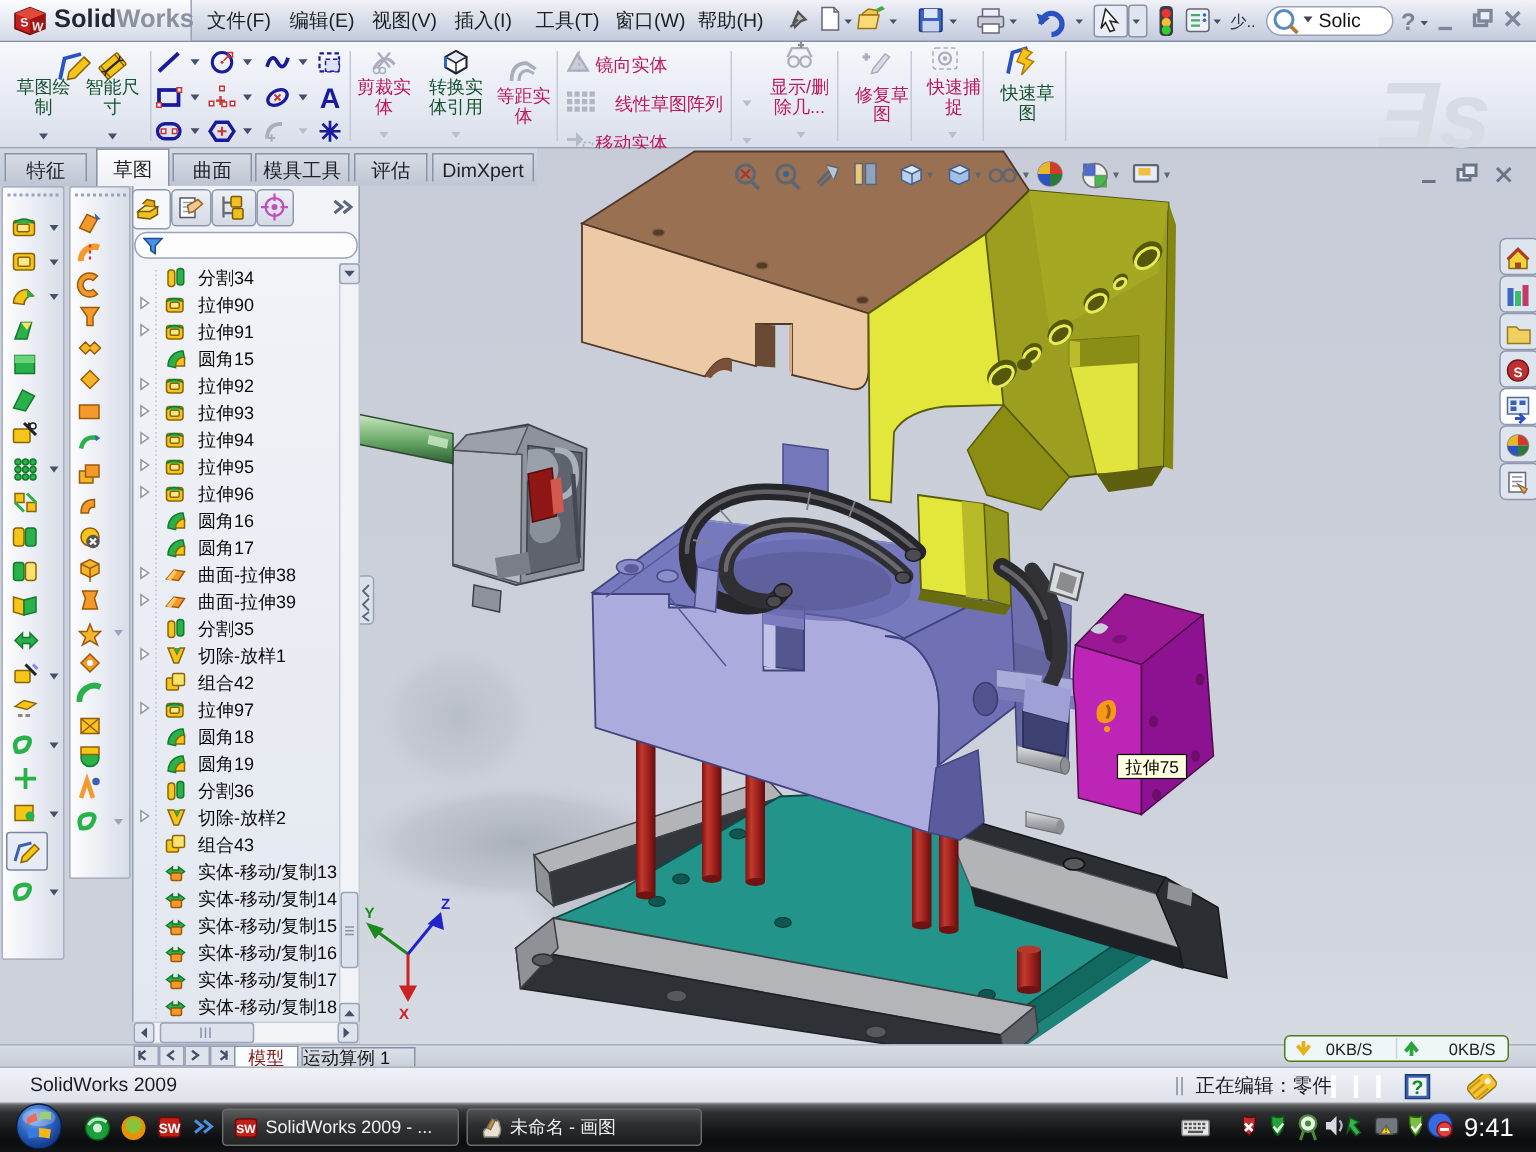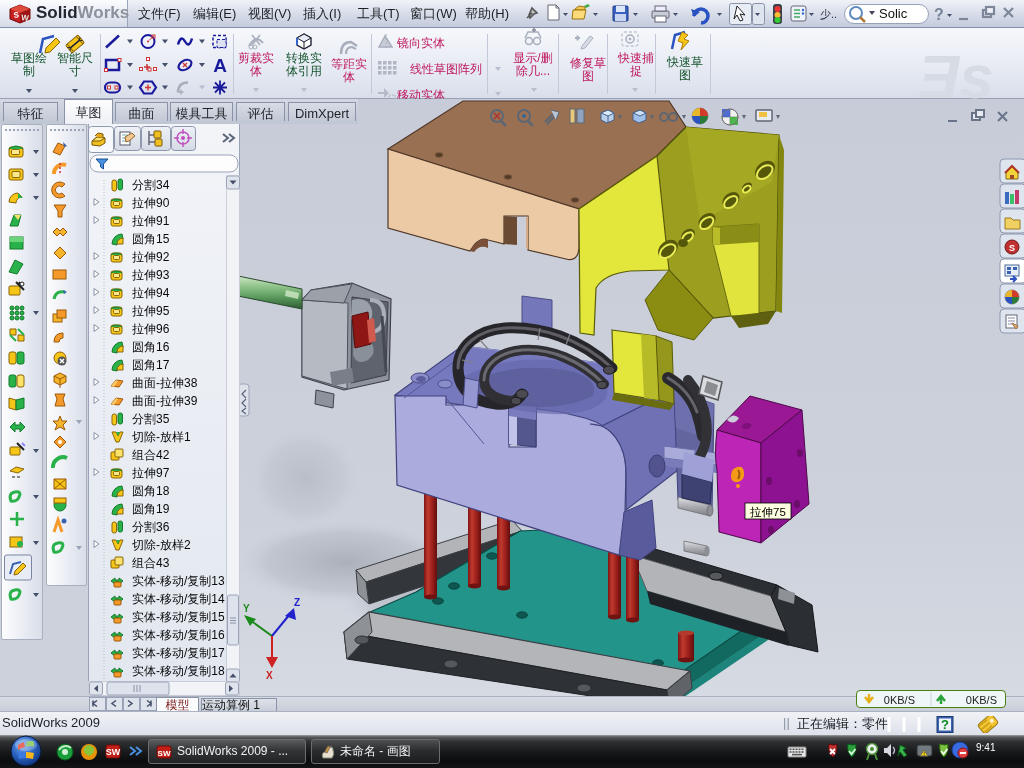--- a/index.html
+++ b/index.html
@@ -959,21 +959,21 @@
 <rect x="140.5" y="3.5" width="16" height="13" fill="#dfe3ec" stroke="#9aa3b8"></rect>
 <path d="M93,6.5 v6 m4,-6 l-4,3 4,3" stroke="#44506a" stroke-width="1.5" fill="none"></path>
 <path d="M116,6.5 l-4,3 4,3" stroke="#44506a" stroke-width="1.5" fill="none"></path>
 <path d="M128,6.5 l4,3 -4,3" stroke="#44506a" stroke-width="1.5" fill="none"></path>
 <path d="M151,6.5 v6 m-4,-6 l4,3 -4,3" stroke="#44506a" stroke-width="1.5" fill="none"></path>
     </svg>
 <div class="abs" style="left:156px;top:697px;width:43px;height:14px;background:#fbfcfd;border:1px solid #8a93a8;border-bottom:none;font-size:12px;text-align:center;line-height:14px;color:#7f1d1d">模型</div>
 <div class="abs" style="left:201px;top:698px;width:76px;height:13px;background:linear-gradient(#dde1e9,#c9cfda);border:1px solid #8a93a8;border-bottom:none;font-size:12px;text-align:left;line-height:13px;color:#111">运动算例 1</div>
 
 <div id="status" class="abs">
-      <span class="abs" style="left:2px;top:3px">SolidWorks 2009</span>
+      <span class="abs" style="left:20px;top:3px">SolidWorks 2009</span>
 <span class="abs" style="left:783px;top:3px;color:#8a93a4">||</span>
 <span class="abs" style="left:797px;top:3px">正在编辑：零件</span>
 <svg class="abs" style="left:884px;top:4px" width="120" height="17" viewBox="0 0 120 17">
         <g stroke="#fff" stroke-width="3">
           <path d="M5,1v15M20,1v15M35,1v15"></path>
         </g>
         <rect x="53" y="0.5" width="16" height="16" fill="#3a62b0" stroke="#1d3a73"></rect>
         <rect x="55" y="2.5" width="12" height="12" fill="#eef2fa"></rect>
         <text x="61" y="13" font-size="13" font-weight="bold" fill="#0a8a1a" text-anchor="middle">?</text>
         <g transform="translate(104,8) rotate(-40)">
@@ -1043,19 +1043,19 @@
 <path d="M939.8,9 q6,2 8,0 q1,9 -4,13 q-5,-4 -4,-13" fill="#7ac043" stroke="#2a6a0a"></path>
 <path d="M941,16 l2.5,3 4,-5" stroke="#fff" stroke-width="1.5" fill="none"></path>
 <circle cx="960" cy="15" r="8" fill="#3a6ae0" stroke="#1a3a90"></circle>
       <circle cx="963" cy="18" r="5" fill="#e04040" stroke="#8a1010"></circle>
       <path d="M960,18 h6" stroke="#fff" stroke-width="2"></path>
     </svg>
 <div class="tbtn abs" style="left:148px;width:158px;background:linear-gradient(#5a5c5e,#333537 45%,#212325)"><svg class="abs" style="left:7px;top:4px" width="16" height="16" viewBox="0 0 16 16">
         <rect x="1" y="2" width="14" height="12" rx="2" fill="#c02018" stroke="#700a08"></rect>
         <text x="8" y="11.5" font-size="8" fill="#fff" text-anchor="middle" font-weight="bold">SW</text>
       </svg><span style="margin-left:28px">SolidWorks 2009 - ...</span></div>
-<div class="tbtn abs" style="left:311px;width:129px"><svg class="abs" style="left:7px;top:4px" width="16" height="16" viewBox="0 0 16 16">
+<div class="tbtn abs" style="left:311px;width:157px"><svg class="abs" style="left:7px;top:4px" width="16" height="16" viewBox="0 0 16 16">
         <path d="M4,14 q-2,-5 2,-6 q1,-4 4,-5 q4,-1 4,3 q2,4 -1,8 z" fill="#e8e0d0" stroke="#887"></path>
         <path d="M6,8 l3,-6 2,1 -3,6 z" fill="#c8a030" stroke="#865"></path>
         <path d="M11,3 l1,-2 1,1 -1,2 z" fill="#555"></path>
       </svg><span style="margin-left:28px">未命名 - 画图</span></div>
-<div class="abs" style="left:976px;top:742px;color:#fff;font-size:10px">9:41</div>
+<div class="abs" style="left:976px;top:742px;color:#fff;font-size:17px">9:41</div>
 
 </div>
 </body></html>

